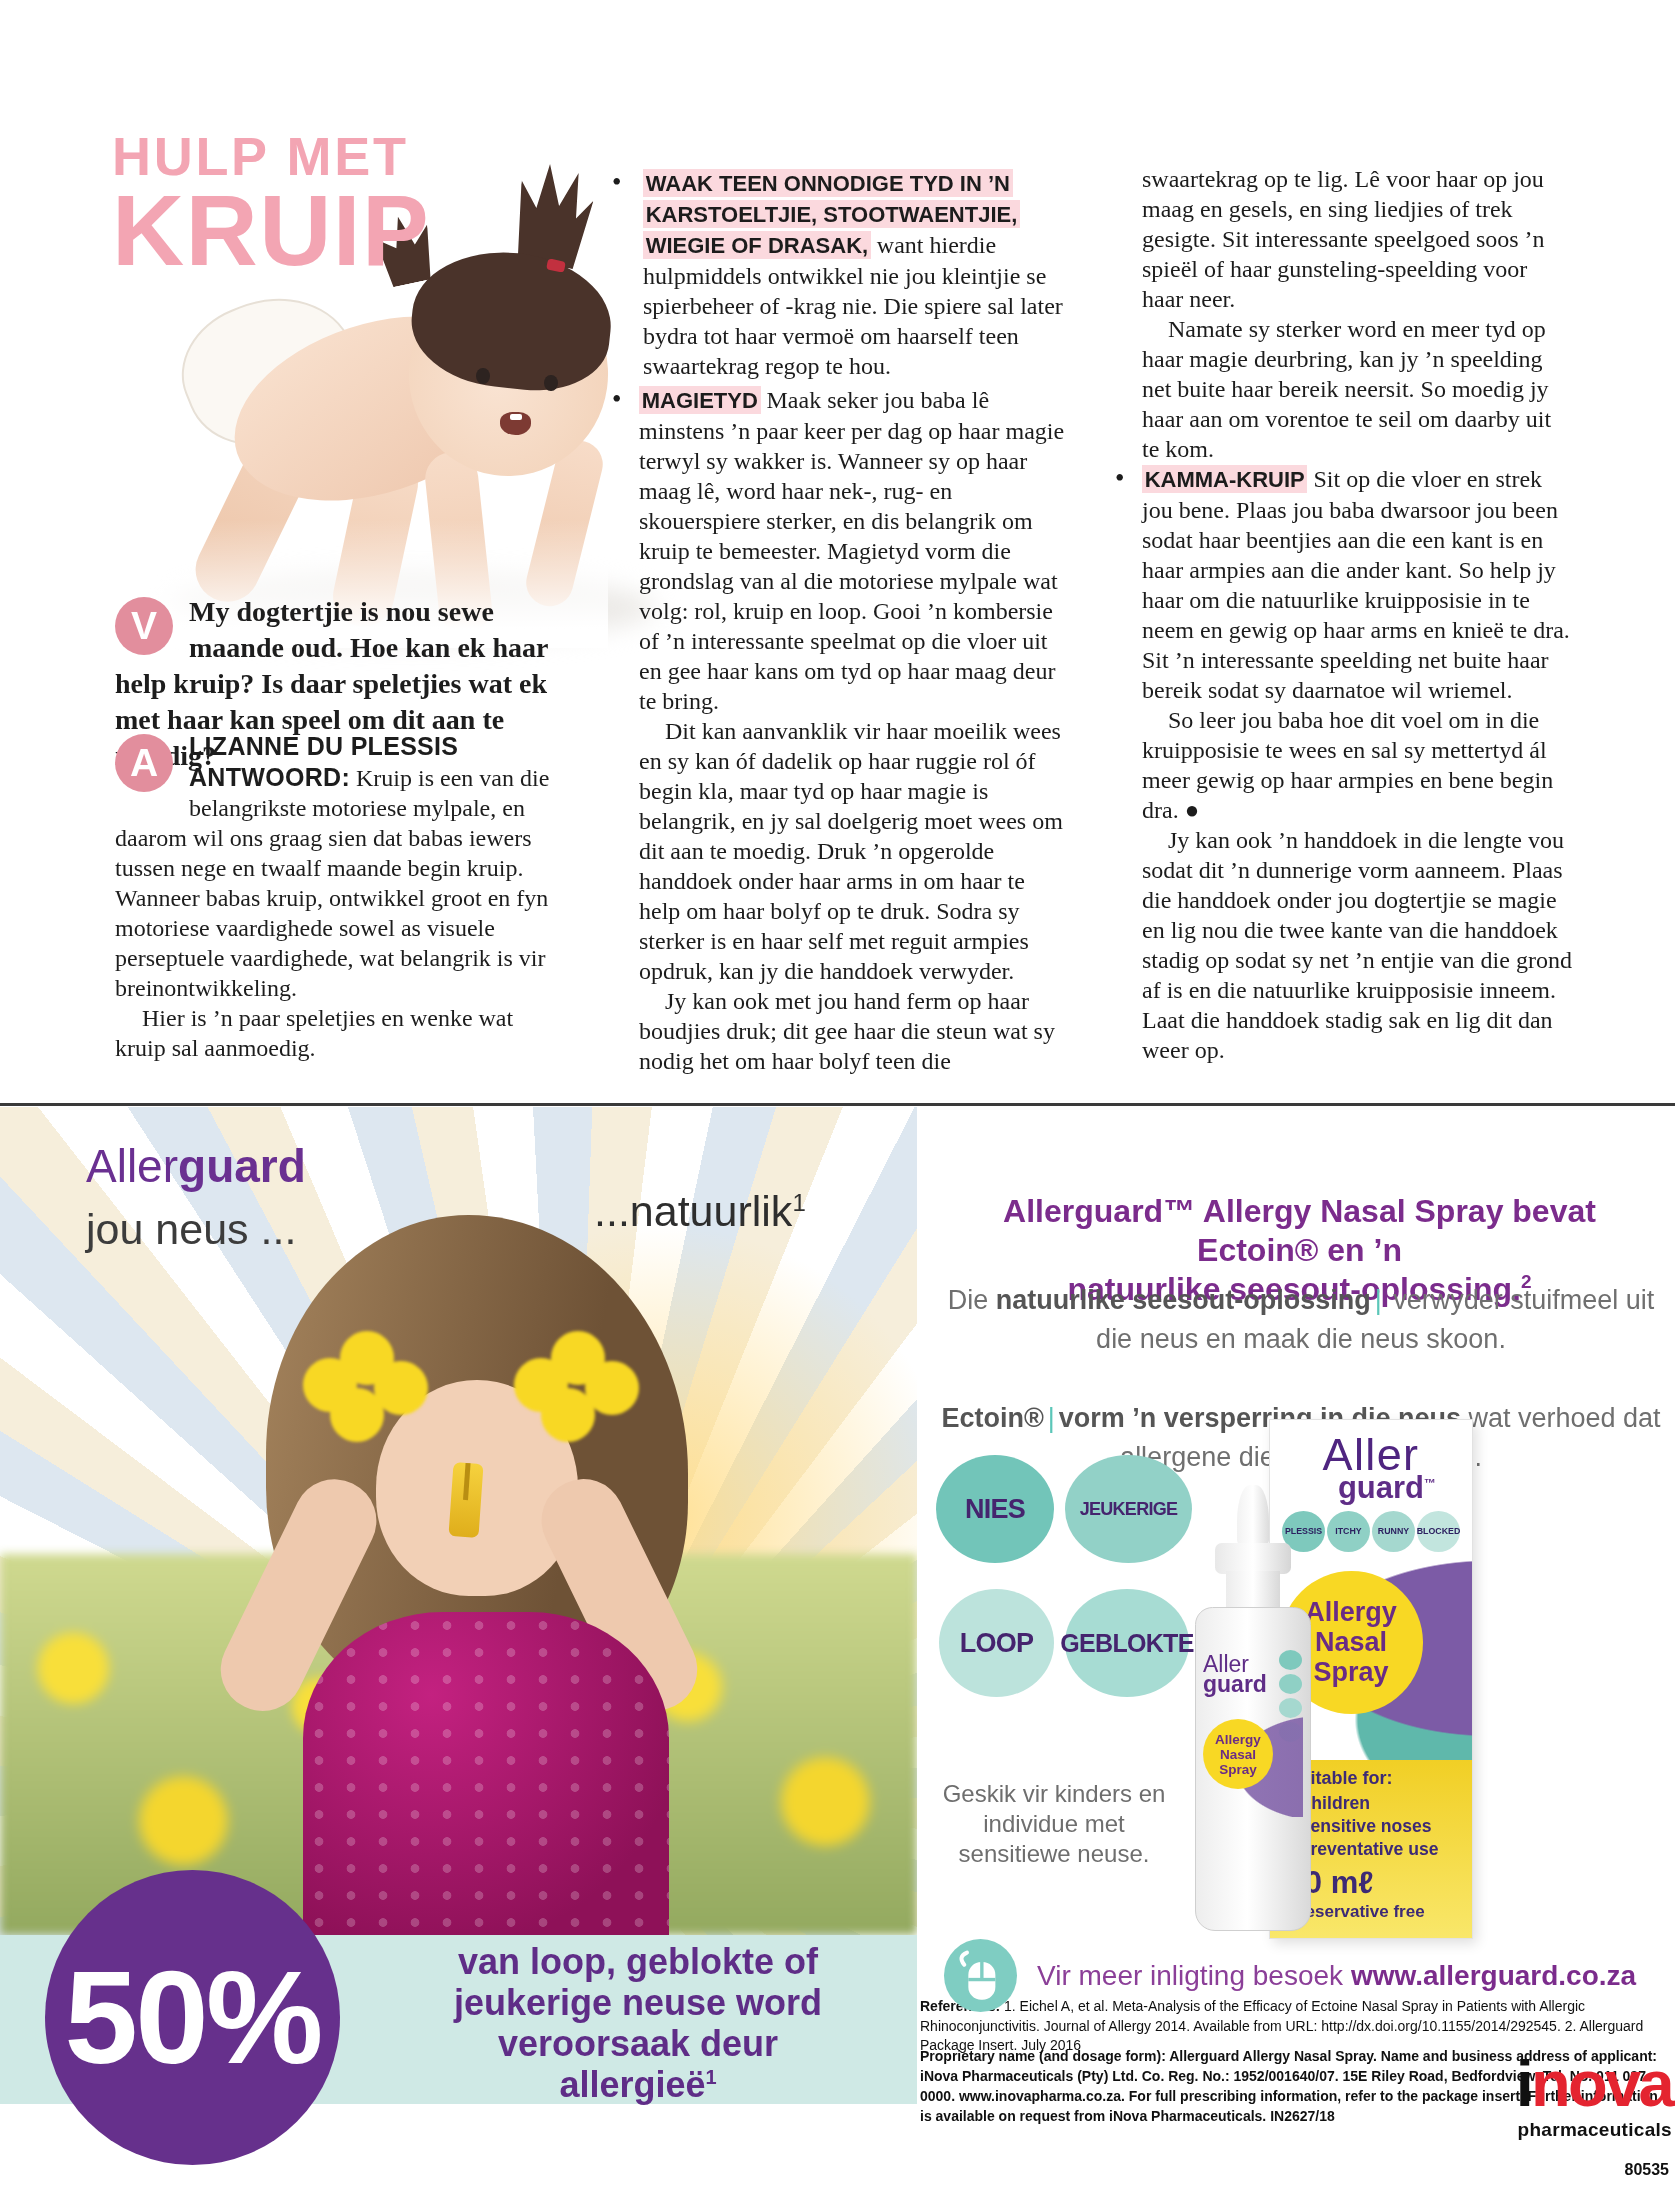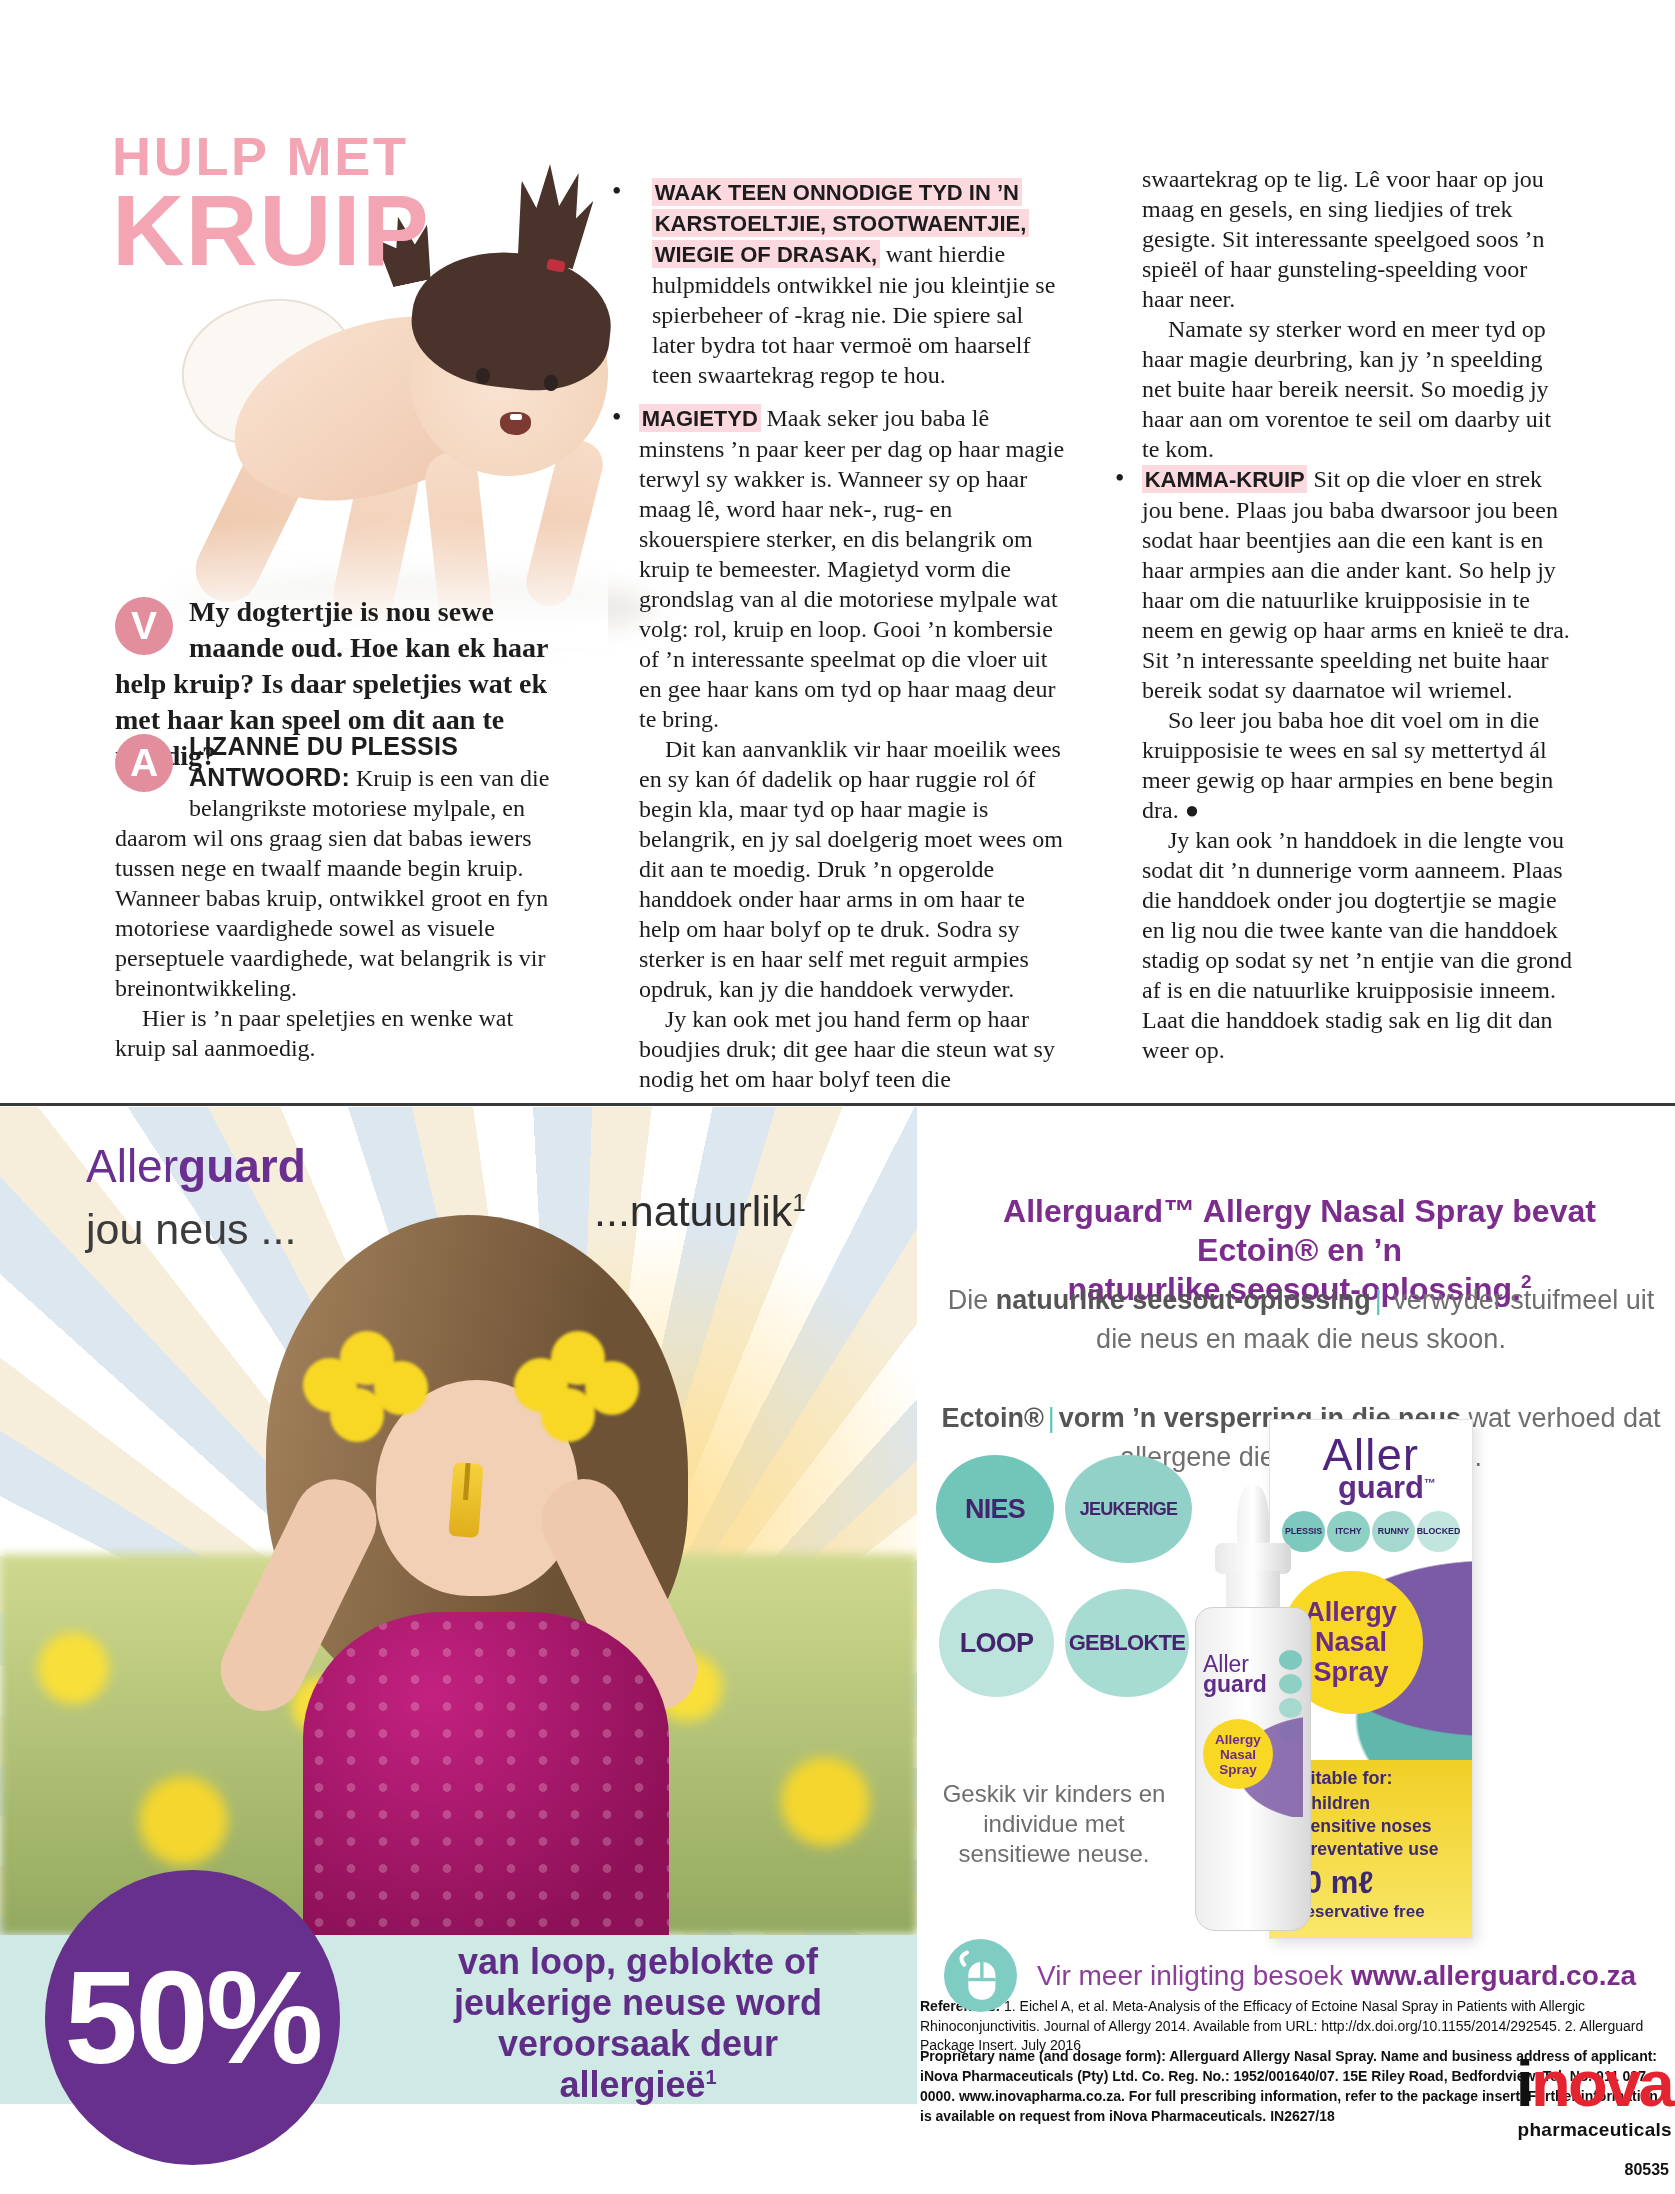--- a/index.html
+++ b/index.html
@@ -201,21 +201,21 @@
 
   <div id="ablock" class="qa">
     <div class="badge">A</div>
     <p style="margin:0;"><span class="a-lead">LIZANNE DU PLESSIS ANTWOORD:</span><span> Kruip is een van die belangrikste motoriese mylpale, en daarom wil ons graag sien dat babas iewers tussen nege en twaalf maande begin kruip. Wanneer babas kruip, ontwikkel groot en fyn motoriese vaardighede sowel as visuele perseptuele vaardighede, wat belangrik is vir breinontwikkeling.</span></p>
     <p class="a-p2">Hier is ’n paar speletjies en wenke wat kruip sal aanmoedig.</p>
   </div>
 
   <div id="col2" class="col">
       <div class="li">
         <span class="dot">•</span>
-        <p style="margin: 13px;"><span class="hl">WAAK TEEN ONNODIGE TYD IN ’N KARSTOELTJIE, STOOTWAENTJIE, WIEGIE OF DRASAK,</span> want hierdie hulpmiddels ontwikkel nie jou kleintjie se spierbeheer of -krag nie. Die spiere sal later bydra tot haar vermoë om haarself teen swaartekrag regop te hou.</p>
+        <p style="margin: 4px;"><span class="hl">WAAK TEEN ONNODIGE TYD IN ’N KARSTOELTJIE, STOOTWAENTJIE, WIEGIE OF DRASAK,</span> want hierdie hulpmiddels ontwikkel nie jou kleintjie se spierbeheer of -krag nie. Die spiere sal later bydra tot haar vermoë om haarself teen swaartekrag regop te hou.</p>
       </div>
       <div class="li">
         <span class="dot">•</span>
         <p style="margin: 0px;"><span class="hl">MAGIETYD</span> Maak seker jou baba lê minstens ’n paar keer per dag op haar magie terwyl sy wakker is. Wanneer sy op haar maag lê, word haar nek-, rug- en skouerspiere sterker, en dis belangrik om kruip te bemeester. Magietyd vorm die grondslag van al die motoriese mylpale wat volg: rol, kruip en loop. Gooi ’n kombersie of ’n interessante speelmat op die vloer uit en gee haar kans om tyd op haar maag deur te bring.</p>
       </div>
       <p class="indent">Dit kan aanvanklik vir haar moeilik wees en sy kan óf dadelik op haar ruggie rol óf begin kla, maar tyd op haar magie is belangrik, en jy sal doelgerig moet wees om dit aan te moedig. Druk ’n opgerolde handdoek onder haar arms in om haar te help om haar bolyf op te druk. Sodra sy sterker is en haar self met reguit armpies opdruk, kan jy die handdoek verwyder.</p>
       <p class="indent">Jy kan ook met jou hand ferm op haar boudjies druk; dit gee haar die steun wat sy nodig het om haar bolyf teen die</p>
     </div>
   <div id="col3" class="col">
       <p>swaartekrag op te lig. Lê voor haar op jou maag en gesels, en sing liedjies of trek gesigte. Sit interessante speelgoed soos ’n spieël of haar gunsteling-speelding voor haar neer.</p>
@@ -282,21 +282,21 @@
       <span>Die </span><b>natuurlike seesout-oplossing</b><span class="pipe">|</span><span> verwyder stuifmeel uit die neus en maak die neus skoon.</span>
     </div>
     <div id="ad-body2" class="ad-body">
       <b>Ectoin®</b><span class="pipe">|</span><b>vorm ’n versperring in die neus</b><span> wat verhoed dat allergene die neus binnedring.</span>
     </div>
 
     <div id="symptoms">
         <div class="sym" style="left: 936px; top: 348px; width: 118px; height: 108px; background: rgb(114, 197, 185); font-size: 27px;">NIES</div>
         <div class="sym" style="left: 1065px; top: 348px; width: 127px; height: 108px; background: rgb(146, 209, 199); font-size: 18px;">JEUKERIGE</div>
         <div class="sym" style="left: 939px; top: 482px; width: 115px; height: 108px; background: rgb(188, 227, 220); font-size: 27px;">LOOP</div>
-        <div class="sym" style="left: 1065px; top: 482px; width: 124px; height: 108px; background: rgb(167, 220, 211); font-size: 22px;">GEBLOKTE</div>
+        <div class="sym" style="left: 1065px; top: 482px; width: 124px; height: 108px; background: rgb(167, 220, 211); font-size: 25px;">GEBLOKTE</div>
       </div>
 
     <div id="geskik">Geskik vir kinders en individue met sensitiewe neuse.</div>
 
     <div id="box">
       <div class="box-brand1">Aller</div>
       <div class="box-brand2"><span>guard</span><sup style="font-size:12px;">™</sup></div>
       <div class="box-tags">
           <span class="tag tag0">PLESSIS</span>
           <span class="tag tag1">ITCHY</span>

